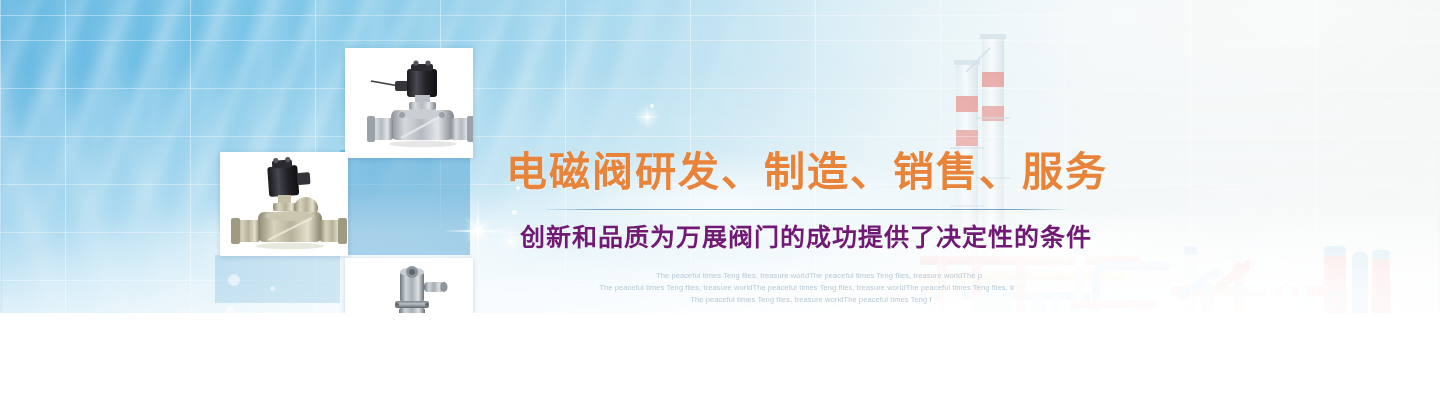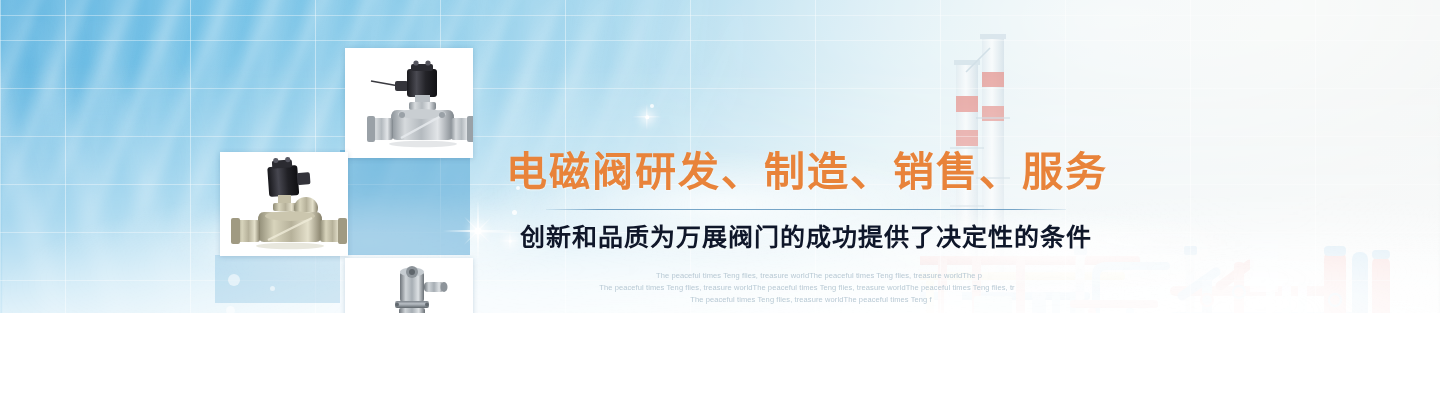--- a/index.html
+++ b/index.html
@@ -218,21 +218,21 @@
       rgba(96,150,190,0.85) 10%,
       rgba(96,150,190,0.85) 90%,
       rgba(110,160,195,0.15) 100%);
   }
   .subhead {
     margin: 0;
     font-size: 25px;
     line-height: 1.3;
     font-weight: 700;
     letter-spacing: 1px;
-    color: #0f172a;
+    color: #701a75;
     white-space: nowrap;
     text-shadow: 0 1px 2px rgba(255,255,255,0.6);
   }
   .blurb {
     margin: 16px auto 0;
     width: 430px;
     font-size: 7.5px;
     line-height: 1.62;
     color: #b8c9d4;
     letter-spacing: 0.1px;

